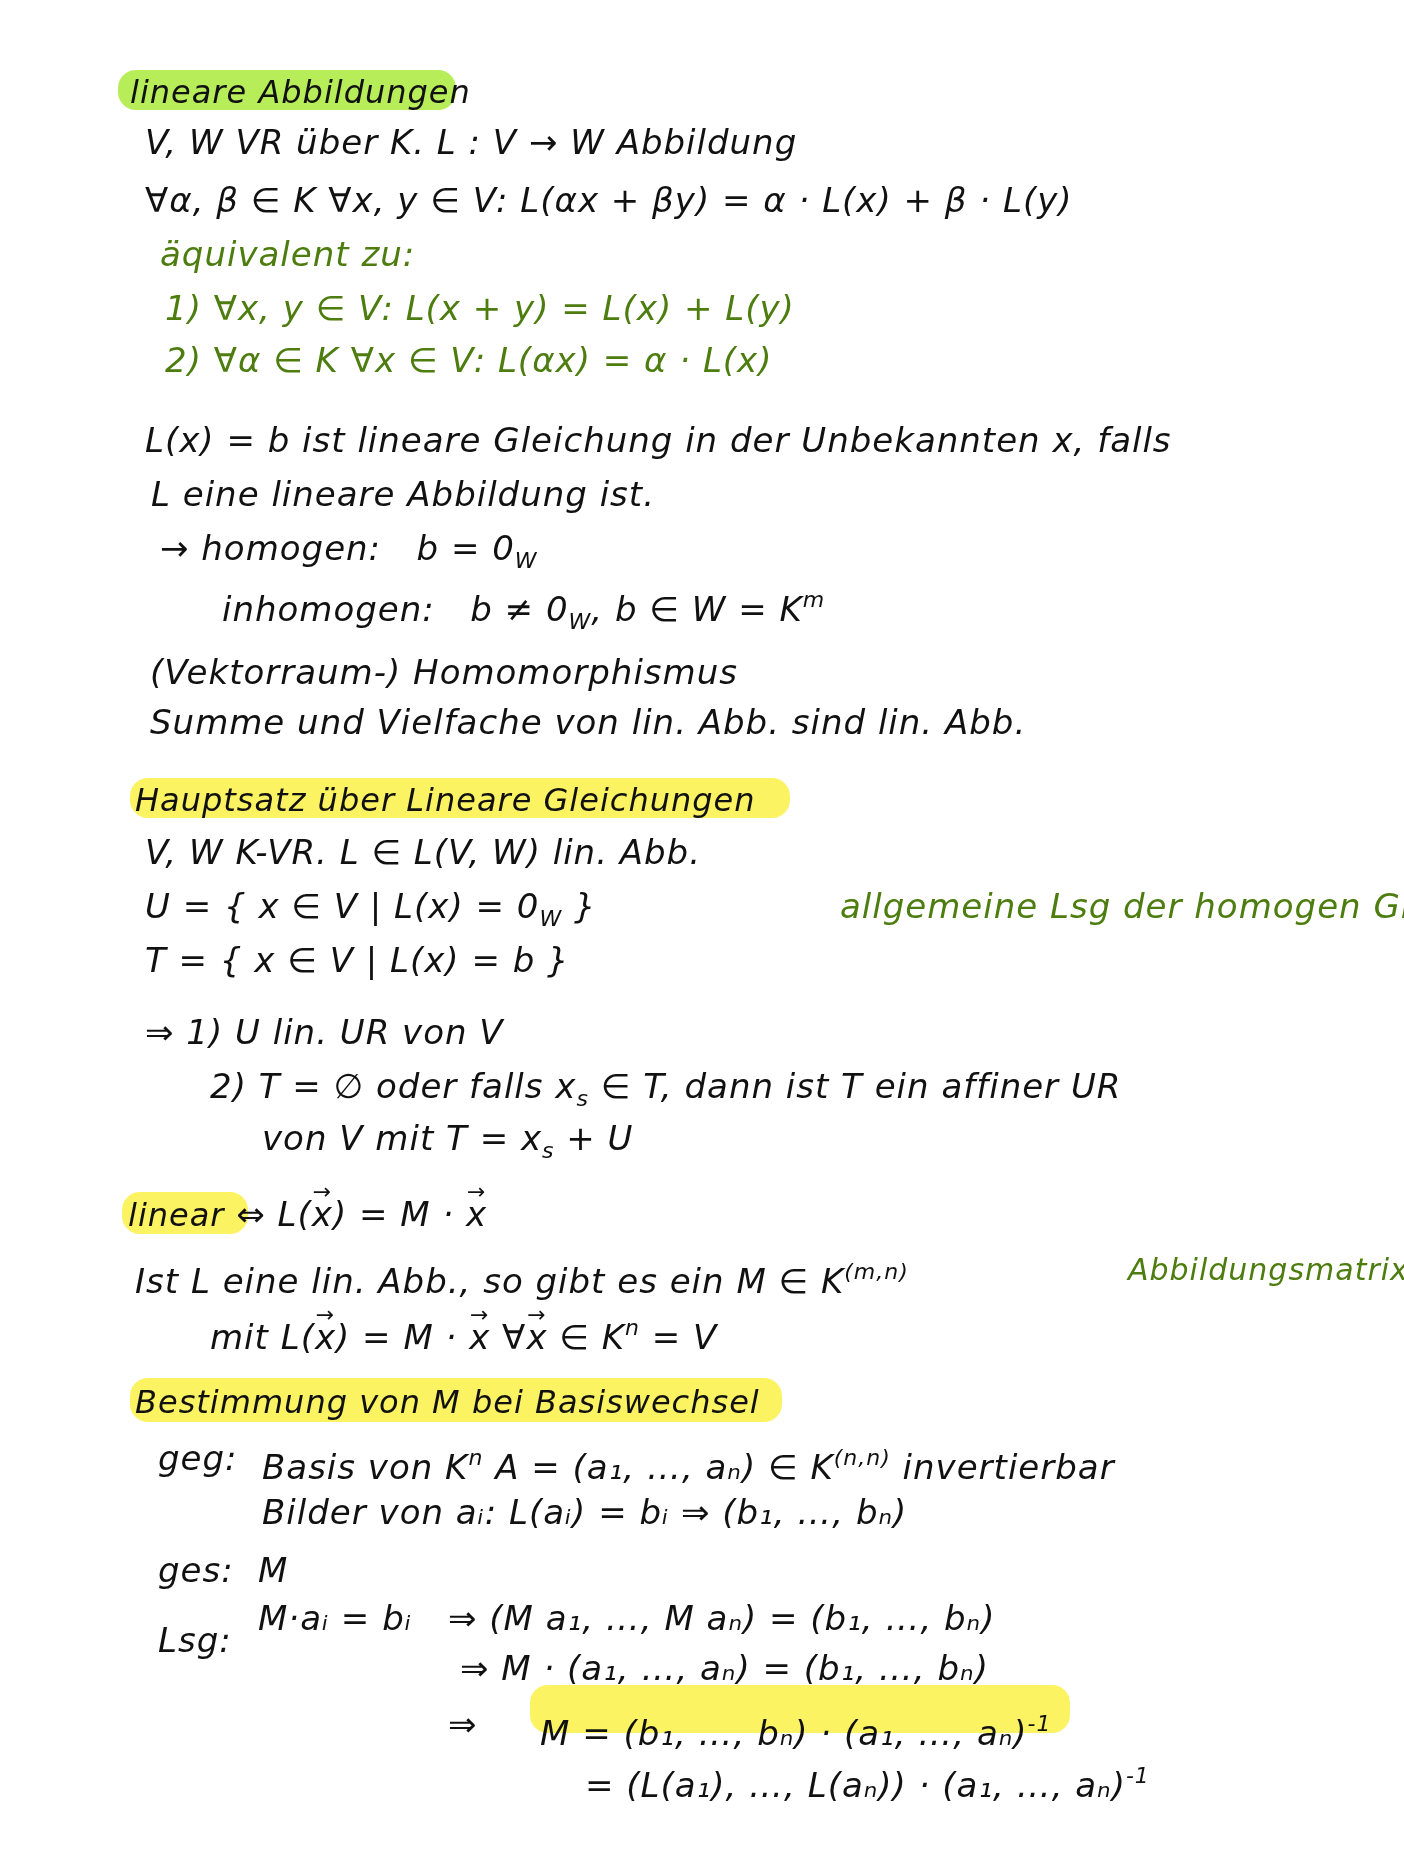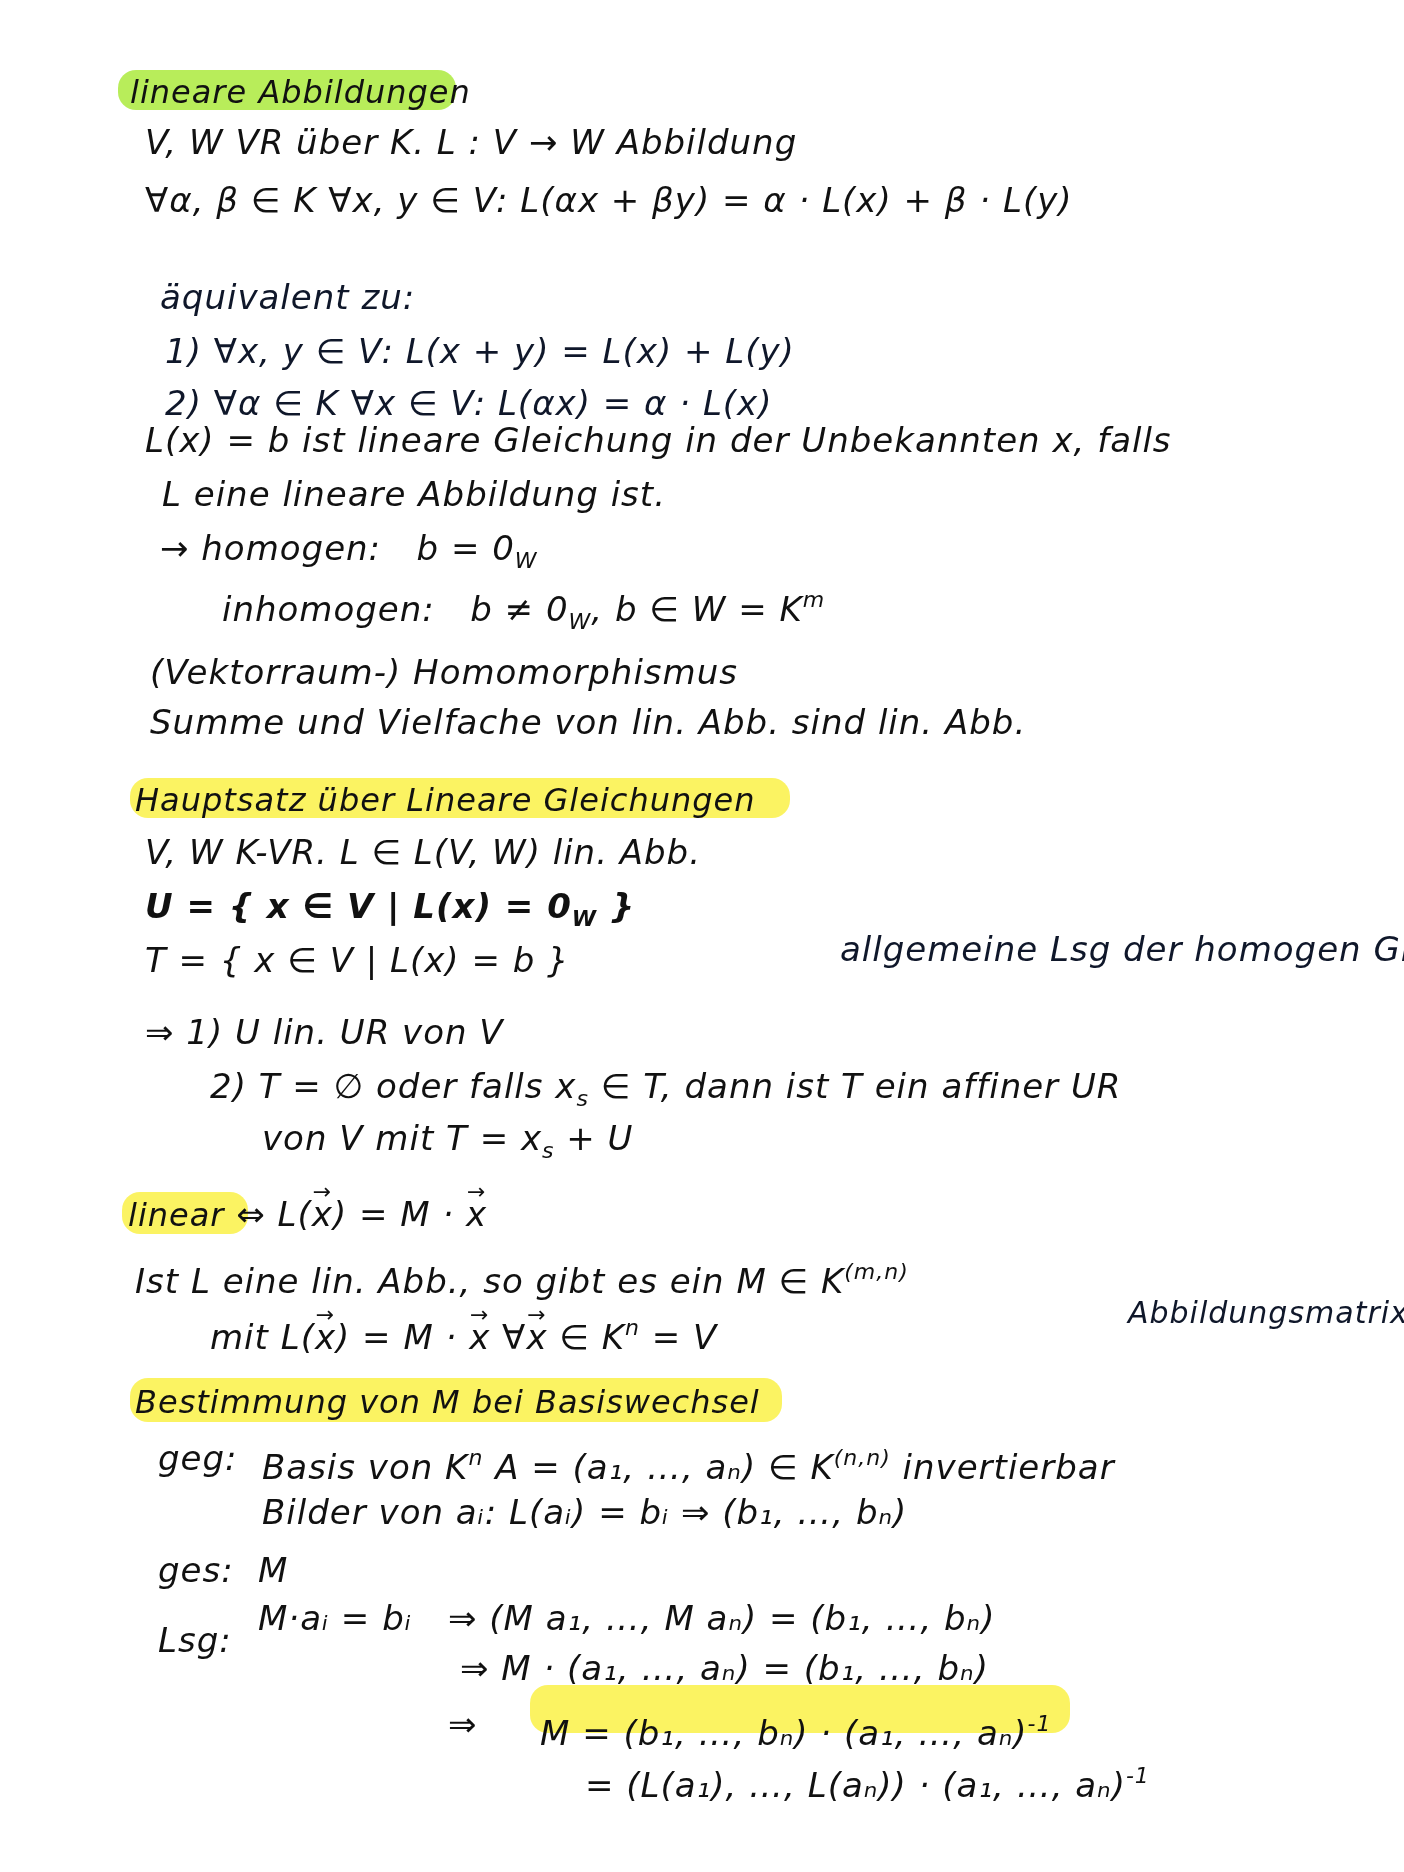--- a/index.html
+++ b/index.html
@@ -5,21 +5,21 @@
   html, body { margin: 0; padding: 0; background: #ffffff; }
   body {
     width: 1404px; height: 1872px; position: relative; overflow: hidden;
     font-family: "DejaVu Sans", sans-serif; color: #111111;
   }
   .line {
     position: absolute; white-space: nowrap;
     font-size: 34px; line-height: 44px; letter-spacing: 1px;
     font-style: italic;
   }
-  .blue { color: #0f172a; margin-top: 43px; }
+  .blue { color: #4d7c0f; }
   .hl {
     position: absolute; border-radius: 18px;
     opacity: 0.95;
   }
   .hl-green { background: #b4ec51; }
   .hl-yellow { background: #fbf25a; }
   .heading { font-size: 32px; }
   sub, sup { font-size: 22px; }
   sub { vertical-align: -8px; }
   sup { vertical-align: 14px; }
@@ -39,35 +39,35 @@
 <div class="hl hl-yellow" style="left:530px;top:1685px;width:540px;height:48px;"></div>
 
 <div class="line heading" style="left:130px;top:70px;">lineare Abbildungen</div>
 <div class="line" style="left:145px;top:120px;">V, W VR über K.   L : V → W   Abbildung</div>
 <div class="line" style="left:145px;top:178px;">∀α, β ∈ K ∀x, y ∈ V: L(αx + βy) = α · L(x) + β · L(y)</div>
 <div class="line blue" style="left:160px;top:232px;">äquivalent zu:</div>
 <div class="line blue" style="left:165px;top:286px;">1) ∀x, y ∈ V:  L(x + y) = L(x) + L(y)</div>
 <div class="line blue" style="left:165px;top:338px;">2) ∀α ∈ K  ∀x ∈ V:  L(αx) = α · L(x)</div>
 
 <div class="line" style="left:145px;top:418px;">L(x) = b   ist lineare Gleichung in der Unbekannten x, falls</div>
-<div class="line" style="left:162px;top:472px;font-style:italic;">L eine lineare Abbildung ist.</div>
+<div class="line" style="left:151px;top:472px;font-style:italic;">L eine lineare Abbildung ist.</div>
 <div class="line" style="left:160px;top:526px;">
   <span>→ homogen:</span>&nbsp;&nbsp;
   <span>b = 0</span><sub>W</sub>
 </div>
 <div class="line" style="left:222px;top:578px;">
   <span>inhomogen:</span>&nbsp;&nbsp;
   <span>b ≠ 0</span><sub>W</sub><span>,  b ∈ W = K</span><sup>m</sup>
 </div>
 <div class="line" style="left:150px;top:650px;">(Vektorraum-) Homomorphismus</div>
 <div class="line" style="left:150px;top:700px;">Summe und Vielfache von lin. Abb. sind lin. Abb.</div>
 
 <div class="line heading" style="left:135px;top:778px;">Hauptsatz über Lineare Gleichungen</div>
 <div class="line" style="left:145px;top:830px;text-align:right;">V, W  K-VR.   L ∈ L(V, W)  lin. Abb.</div>
-<div class="line" style="left:145px;top:884px;font-weight:bold;">
+<div class="line" style="left:145px;top:884px;">
   <span>U = { x ∈ V | L(x) = 0</span><sub>W</sub><span> }</span>
 </div>
 <div class="line blue" style="left:840px;top:884px;">allgemeine Lsg der homogen Gl</div>
 <div class="line" style="left:145px;top:938px;">T = { x ∈ V | L(x) = b }</div>
 <div class="line" style="left:145px;top:1010px;">⇒ 1)  U  lin. UR  von  V</div>
 <div class="line" style="left:210px;top:1064px;">
   <span>2)  T = ∅  oder falls  x</span><sub>s</sub><span> ∈ T,  dann  ist  T  ein  affiner  UR</span>
 </div>
 <div class="line" style="left:262px;top:1116px;text-align:center;">
   <span>von V mit   T = x</span><sub>s</sub><span> + U</span>

